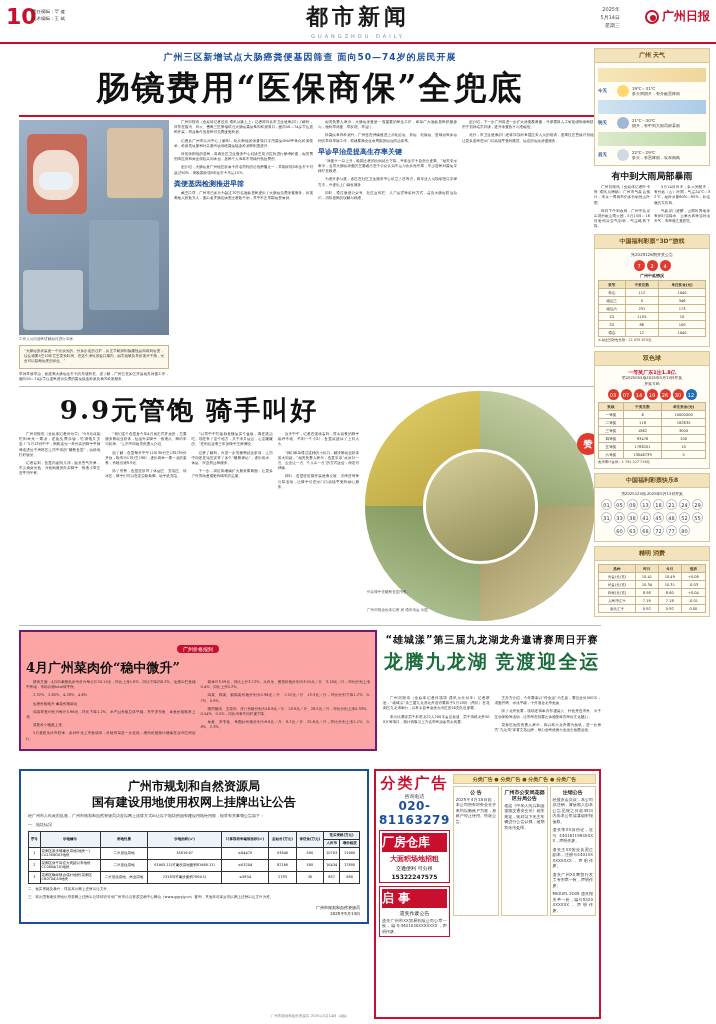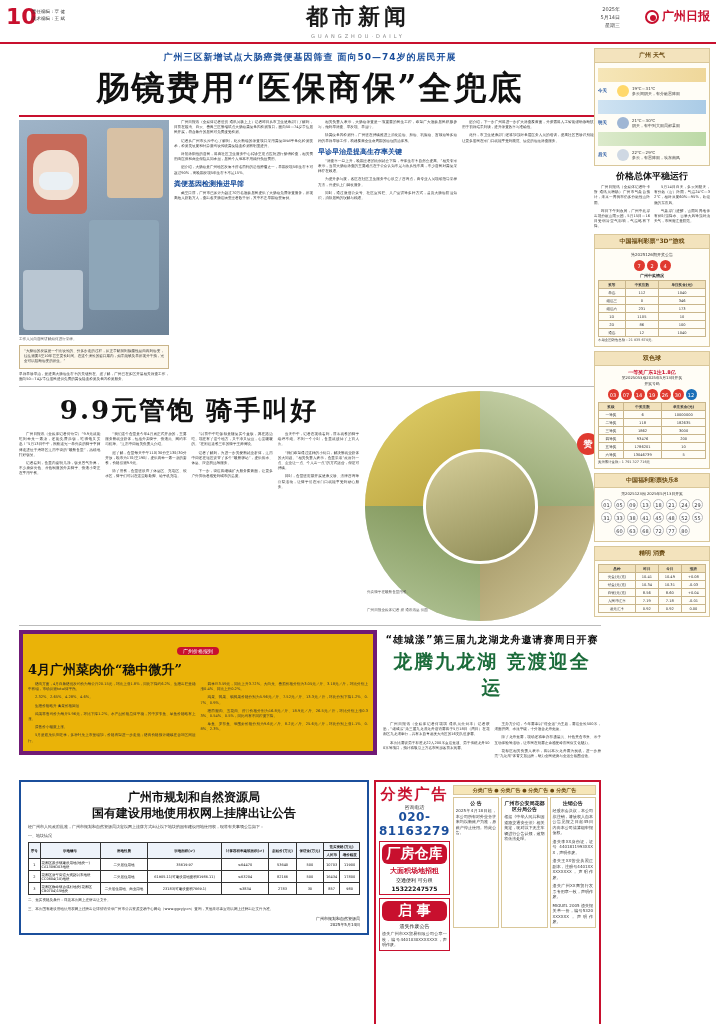--- a/index.html
+++ b/index.html
@@ -59,21 +59,21 @@
   .cp1{left:0;top:0;background:linear-gradient(150deg,#e4d36b,#b9a23f);}
   .cp2{right:0;top:0;background:linear-gradient(200deg,#cfd8b0,#8ea06a);}
   .cp3{left:0;bottom:0;background:linear-gradient(20deg,#b5c79a,#7e9457);}
   .cp4{right:0;bottom:0;background:linear-gradient(320deg,#d8cfa0,#9d8f5e);}
   .cp-center{position:absolute;left:25%;top:25%;width:50%;height:50%;border-radius:50%;
      background:linear-gradient(160deg,#d7cf9a,#8d8a55);border:3px solid #fff;}
   .zan { position:absolute; right:2px; top:42px; width:22px;height:22px;border-radius:50%;
      background:#e03a2f;color:#fff;font-size:9px;display:flex;align-items:center;justify-content:center;font-weight:bold;}
 
   
-  .pricebox { border:4px solid #701a75; background:#eab308; padding:4px 5px; }
+  .pricebox { border:2px solid #701a75; background:#fca5a5; padding:4px 5px; }
   .pill { display:inline-block; background:#c8102e; color:#fff; font-size:5px; padding:1px 6px; border-radius:6px; }
   .pricebox h3 { font-size:13px; margin:4px 0 3px; font-weight:bold; font-family:"DejaVu Serif","Liberation Serif",serif;}
 
   
   .mod { border:1px solid #d9c79a; margin-bottom:4px; background:#fffdf6; }
   .mod-h { background:#f3e3bd; font-size:6px; font-weight:bold; text-align:center; padding:2px 0; color:#6a4a12; border-bottom:1px solid #d9c79a;}
   .mod-b { padding:3px; font-size:4px; line-height:6px; color:#333; }
   .wx-row { display:flex; align-items:center; gap:3px; padding:1px 0; }
   .wx-ico { width:12px;height:12px;border-radius:50%;background:#ffd86b;flex:0 0 auto;position:relative;}
   .wx-ico.cloud{background:#cfd8e3;}
@@ -106,21 +106,21 @@
   .notice .sign { text-align:right; font-size:4px; margin-top:4px; line-height:6px;}
 
   
   .classified { border:2px solid #c8102e; padding:3px; height:100%; }
   .cls-h { text-align:center; }
   .cls-h .big { font-size:15px; font-weight:bold; color:#c8102e; letter-spacing:2px;
      font-family:"DejaVu Serif","Liberation Serif",serif;}
   .cls-h .sm { font-size:5px; color:#444; }
   .cls-h .tel { font-size:12px; font-weight:bold; color:#1b4f9c; letter-spacing:0.5px;}
   .cls-block { border:1px solid #c8102e; margin-top:3px; padding:2px; }
-  .cls-title { background:#c8102e; color:#fff; font-size:14px; text-align:center; font-weight:bold; padding:1px 0;border-radius:6px;}
+  .cls-title { background:#c8102e; color:#fff; font-size:12px; font-weight:bold; padding:1px 0;}
   .cls-sub { font-size:4px; line-height:5.5px; color:#333; text-align:justify; word-break:break-all;}
   .ad-strip-h { background:#f6e6b8; font-size:5px; text-align:center; font-weight:bold; color:#6a4a12; padding:1px 0; border:1px solid #d9c79a;}
   .ad-col { border:1px solid #d9c79a; padding:2px; }
   .footer { position:absolute; left:0; bottom:1px; width:100%; text-align:center; font-size:3.5px; color:#777;}
   .tiny { font-size:3.4px; line-height:5px; color:#444; }
 </style>
 </head>
 <body>
 
 <div class="page">
@@ -272,21 +272,21 @@
               <p>鸡蛋、鸭蛋、鹌鹑蛋价格分别为5.96元／斤、7.52元／斤、13.3元／斤，环比分别下降1.2%、0.7%、0.9%。</p>
               <p>猪前腿肉、五花肉、排骨价格分别为16.8元／斤、18.9元／斤、26.5元／斤，环比分别上涨0.33%、0.54%、0.5%，同比均有不同程度下降。</p>
               <p>草鱼、罗非鱼、基围虾价格分别为9.6元／斤、8.2元／斤、25.6元／斤，环比分别上涨1.1%、0.8%、2.3%。</p>
             </div>
           </div>
         </div>
       </div>
 
       <div style="flex:1;">
         <div class="kicker" style="font-size:10px;color:#111;">“雄城漾”第三届九龙湖龙舟邀请赛周日开赛</div>
-        <div class="headline" style="font-size:19px;color:#1b6b3a;margin:2px 0 21px;">龙腾九龙湖  竞渡迎全运</div>
+        <div class="headline" style="font-size:19px;color:#1b6b3a;margin:2px 0 21px;font-family:Liberation Serif, serif;">龙腾九龙湖  竞渡迎全运</div>
         <div class="cols">
           <div class="textcol minitext">
             <p>广州日报讯（全媒体记者何瑞琪 通讯员黄剑丰）记者获悉，“雄城漾”第三届九龙湖龙舟邀请赛将于5月18日（周日）在花都区九龙湖举行，共有来自粤港澳大湾区的16支队伍参赛。</p>
             <p>本次比赛设男子标准龙22人200米直道竞速、男子传统龙舟500米等项目，预计将吸引上万名市民游客前来观赛。</p>
           </div>
           <div class="textcol minitext">
             <p>主办方介绍，今年赛事以“迎全运”为主题，赛道全长500米，湖面开阔、水流平缓，十分适合龙舟竞渡。</p>
             <p>除了龙舟竞赛，现场还将举办非遗展演、特色美食市集、亲子互动体验等活动，让市民在观赛之余感受岭南民俗文化魅力。</p>
             <p>花都区相关负责人表示，将以本次龙舟赛为契机，进一步擦亮“九龙湖”体育文旅品牌，助力全民健身与全运会氛围营造。</p>
           </div>
@@ -445,21 +445,21 @@
           <div class="wx-ico cloud"></div>
           <div class="wx-txt">
             <div>22℃～29℃</div>
             <div>多云，有雷阵雨，吹东南风</div>
           </div>
         </div>
       </div>
     </div>
 
     <div style="margin-bottom:4px;">
-      <div style="font-size:9px;font-weight:bold;text-align:center;margin:2px 0;">价格总体平稳运行</div>
+      <div style="font-size:9px;font-weight:bold;text-align:center;margin:2px 0;">有中到大雨局部暴雨</div>
       <div class="minitext" style="column-count:2;column-gap:4px;">
         <p>广州日报讯（全媒体记者叶卡斯 通讯员梅杨）广州市气象台预计，未来一周我市仍多分散性雷阵雨。</p>
         <p>昨日下午到夜间，广州中北部出现分散雷雨云团，5月15日—16日受弱冷空气影响，气温略有下降。</p>
         <p>5月14日白天，多云间阴天，有分散（雷）阵雨，气温24℃—32℃，相对湿度60%—95%，吹轻微的东南风。</p>
         <p>气象部门提醒，雷雨时局地伴有短时强降水、雷暴大风等强对流天气，市民需注意防范。</p>
       </div>
     </div>
 
     <div class="mod">
       <div class="mod-h">中国福利彩票“3D”游戏</div>

